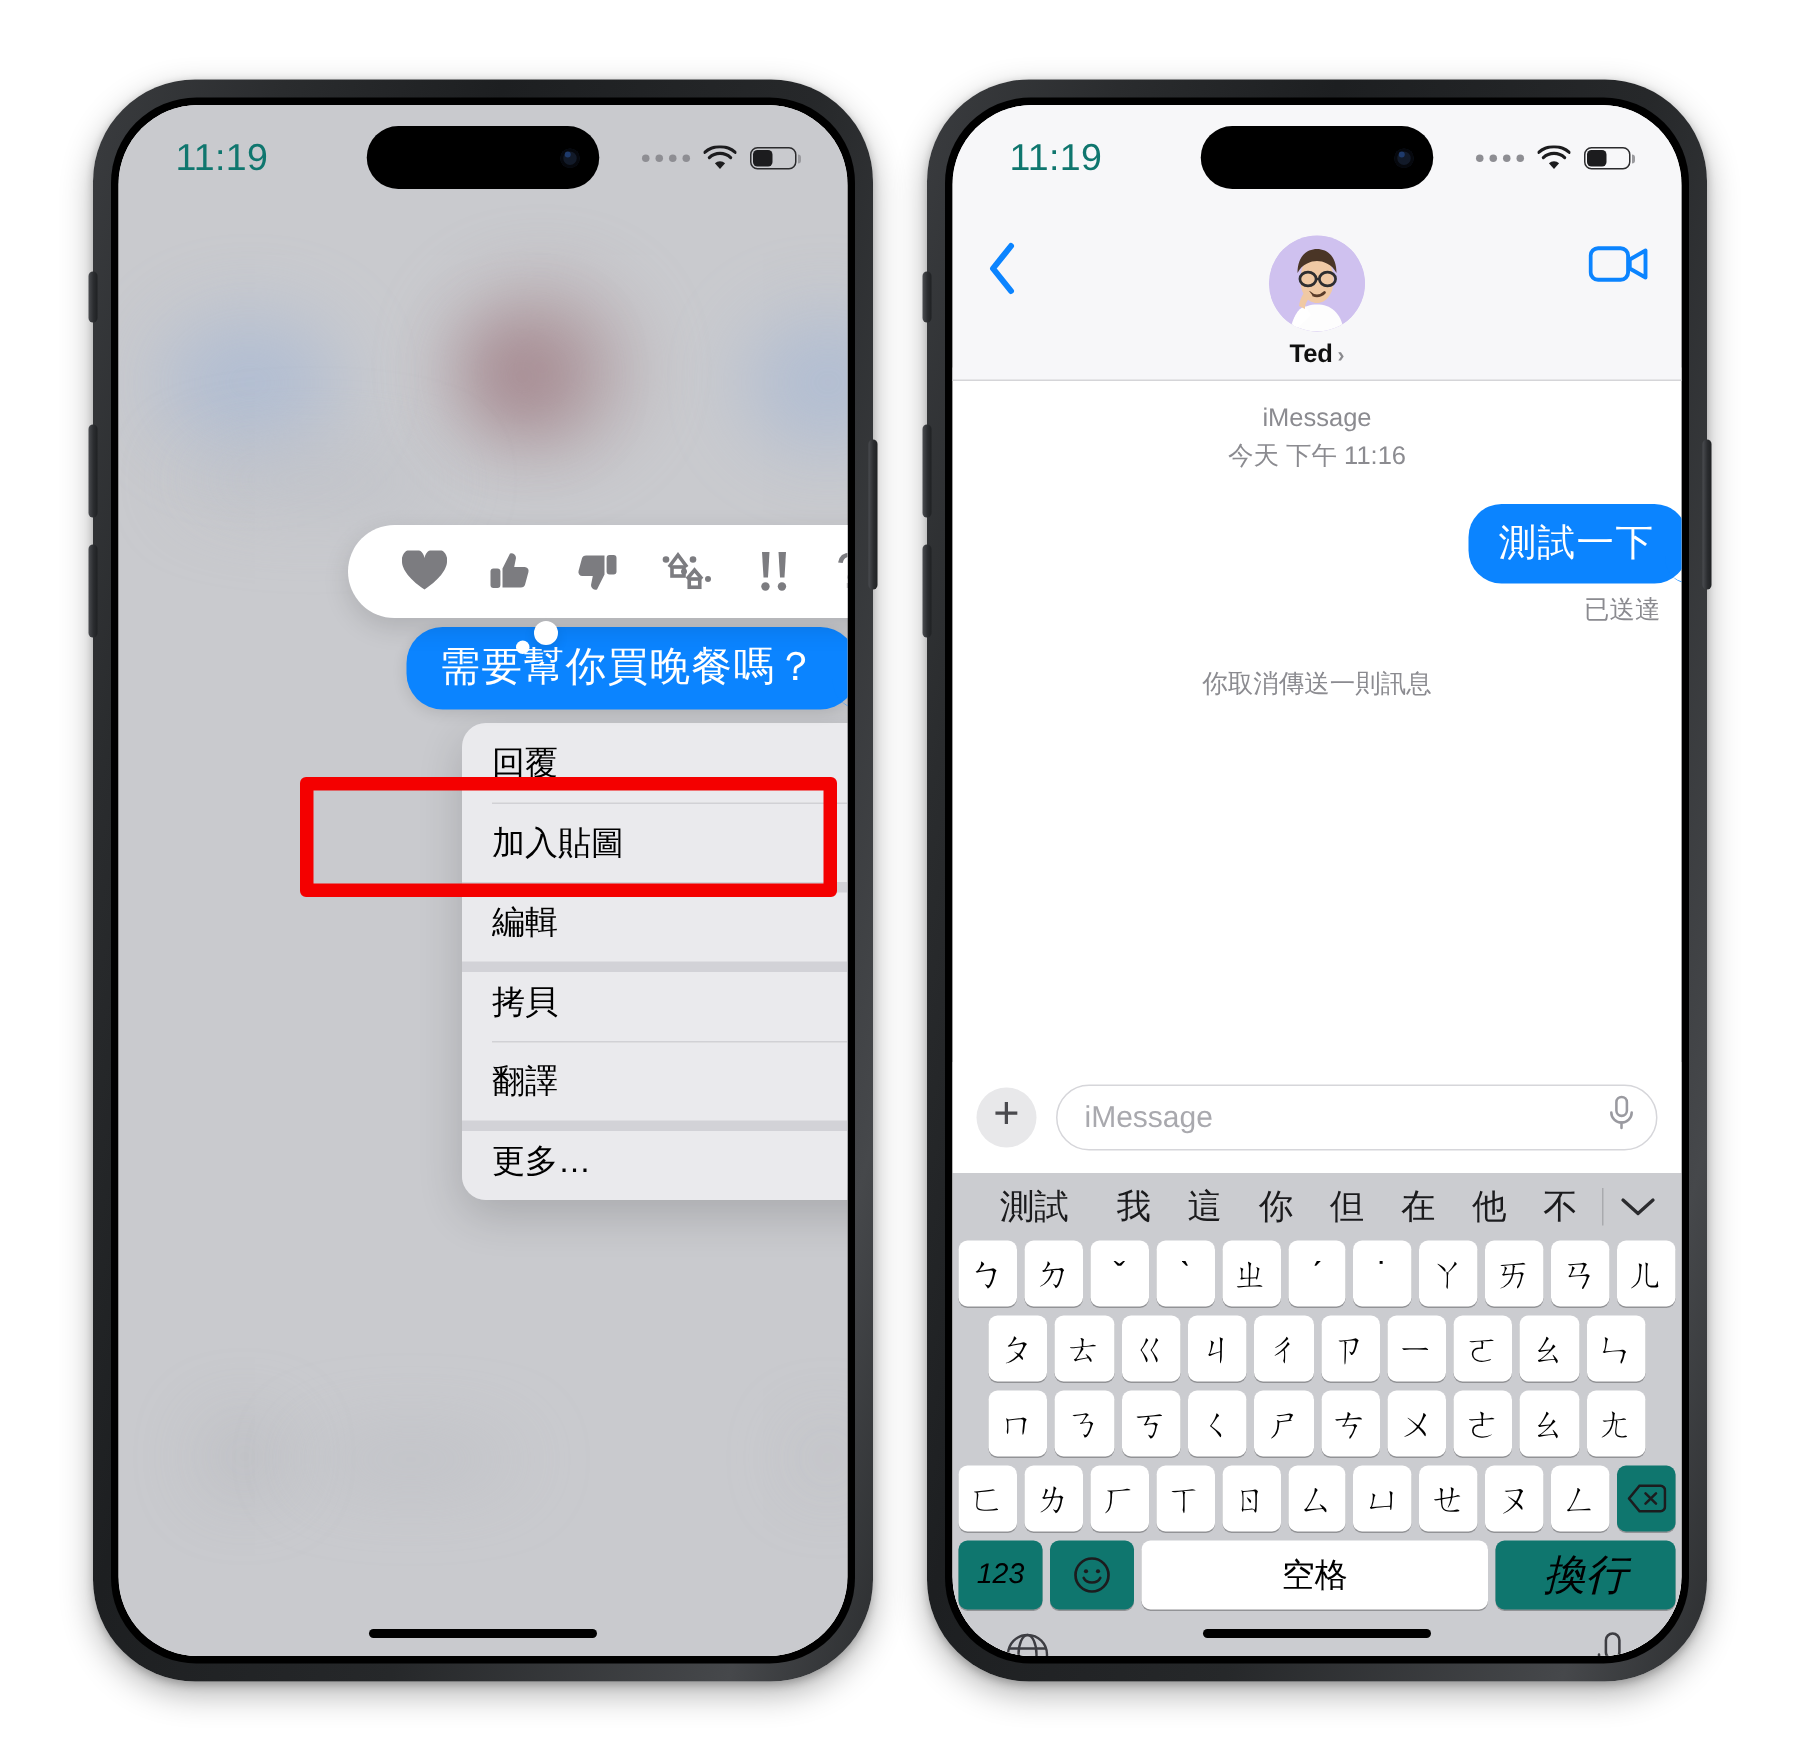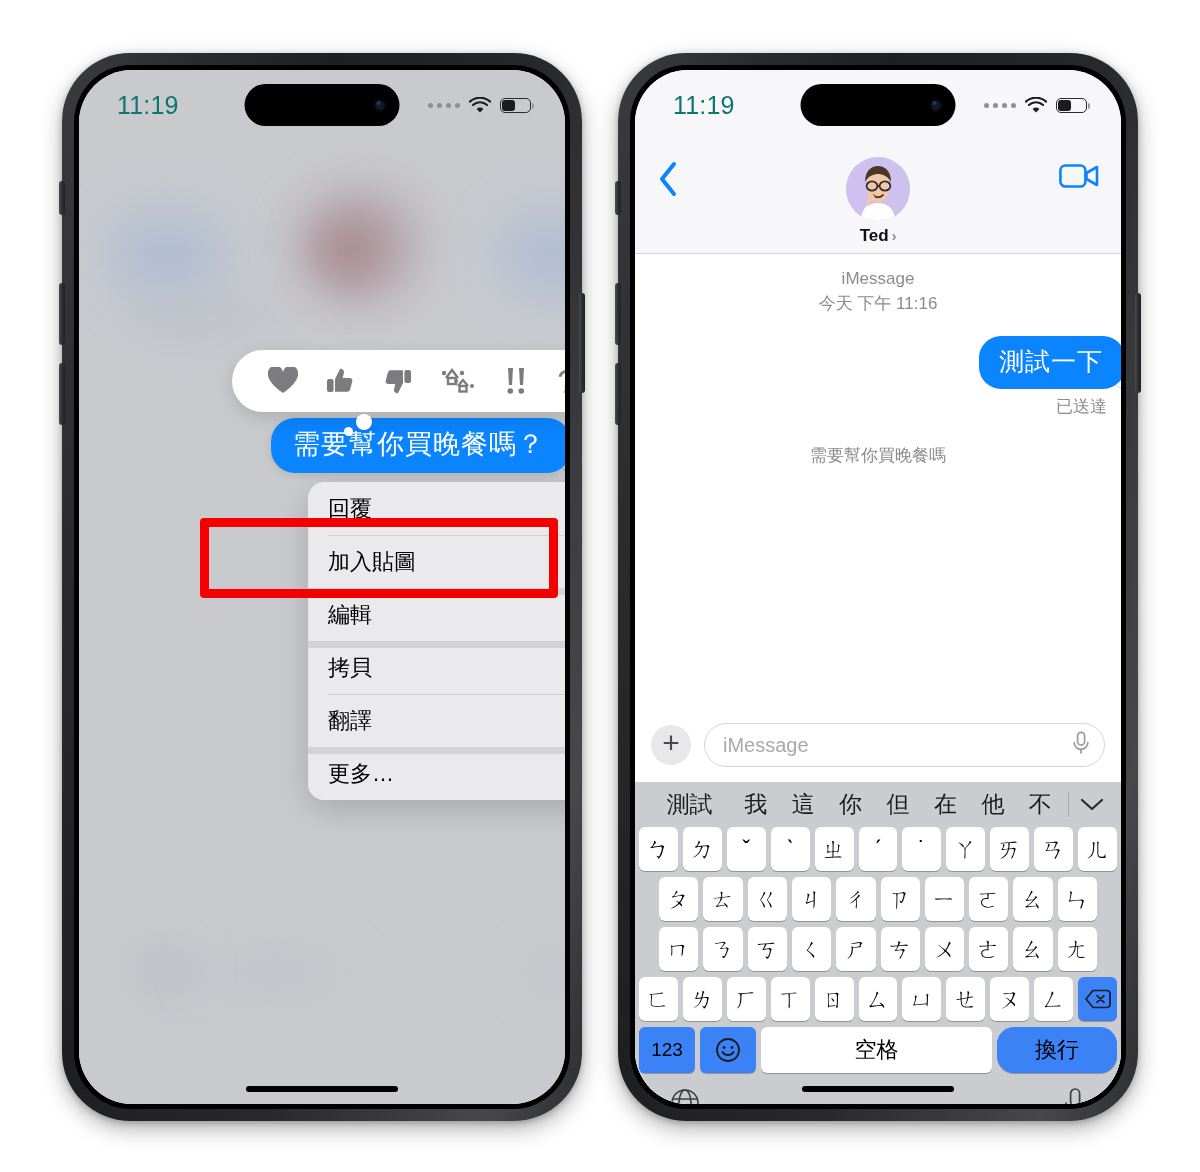--- a/index.html
+++ b/index.html
@@ -174,28 +174,28 @@
   .cand .c0 { flex: 1.6 1 auto; }
   .cand .divider { width:1px; height:25px; background:#a9aaae; margin:0 4px; }
   .cand .chev-d { width:38px; text-align:center; color:#2b2b2e; }
 
   .krow { display:flex; justify-content:center; gap:5px; padding:0 4px; margin-bottom:6px; }
   .key {
     background:#fff; border-radius:6px; height:44px; flex:1 1 0;
     display:flex; align-items:center; justify-content:center;
     font-size:23px; color:#000; box-shadow:0 1px 0 rgba(0,0,0,.28);
   }
-  .key.dark { background:#3b82f6; }
+  .key.dark { background:#0f766e;font-style:italic; }
   .krow.r4 .key { }
   .kb-bottom { display:flex; gap:5px; padding:0 4px; margin-top:2px; }
   .kb-bottom .key { height:46px; }
   .k123 { flex:0 0 56px; font-size:19px; }
   .kemoji { flex:0 0 56px; }
   .kspace { flex:1 1 auto; font-size:22px; }
-  .kret { flex:0 0 120px; font-size:22px;border-radius:17px; }
+  .kret { flex:0 0 120px; font-size:28px; }
   .kb-footer { display:flex; align-items:center; justify-content:space-between; padding:14px 34px 0 34px; color:#3d3d42; }
 </style>
 </head>
 <body>
 
 <div class="stage">
 
   <div class="phone" id="phone-left">
     <div class="btn-side btn-left" style="top:128px;height:34px;"></div>
     <div class="btn-side btn-left" style="top:230px;height:62px;"></div>
@@ -388,21 +388,21 @@
 
         <div class="thread">
           <div class="meta">
             <div>iMessage</div>
             <div>今天 下午 11:16</div>
           </div>
           <div class="msg-row">
             <div class="bub2">測試一下</div>
           </div>
           <div class="delivered">已送達</div>
-          <div class="system-note">需要幫你買晚餐嗎</div>
+          <div class="system-note">你取消傳送一則訊息</div>
         </div>
 
         <div class="composer">
           <div class="plus-btn">+</div>
           <div class="imsg-field">
             <span>iMessage</span>
             <span>
               <svg width="18" height="24" viewBox="0 0 18 24" fill="none" stroke="#9a9aa0" stroke-width="1.7" stroke-linecap="round">
                   <rect x="5.6" y="1.3" width="7" height="12.6" rx="3.5"></rect>
                   <path d="M2.2 11.6 a6.8 6.8 0 0 0 13.6 0"></path>

